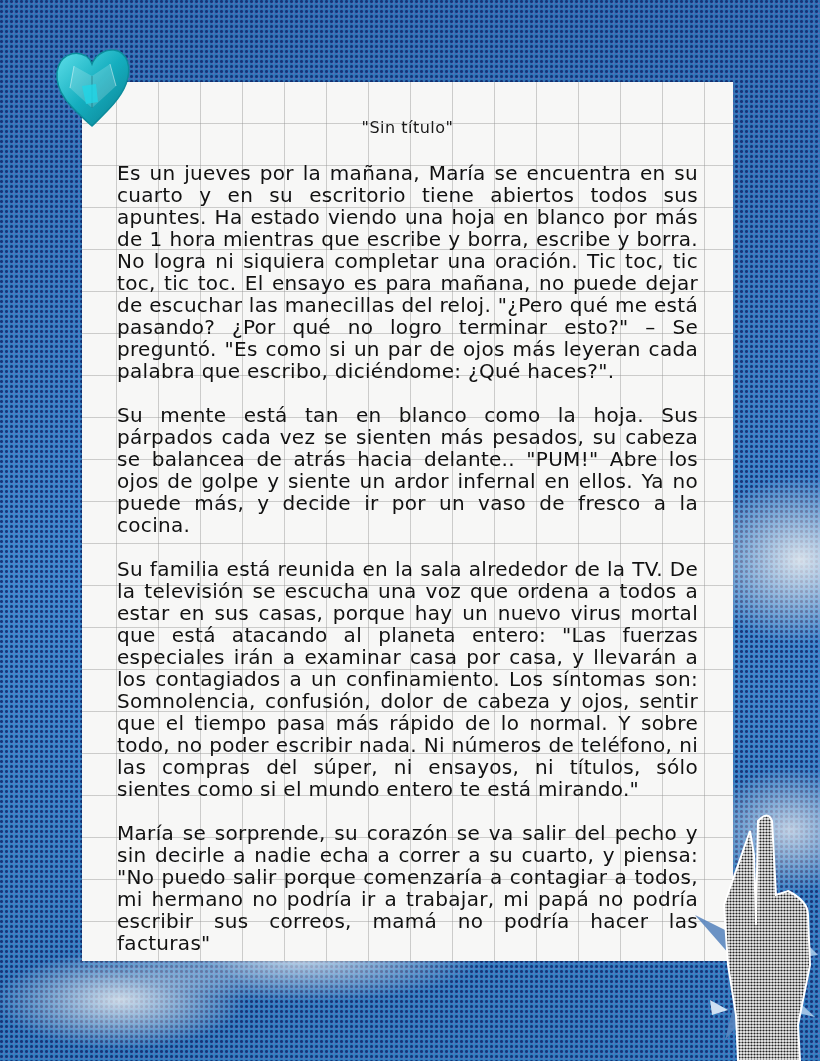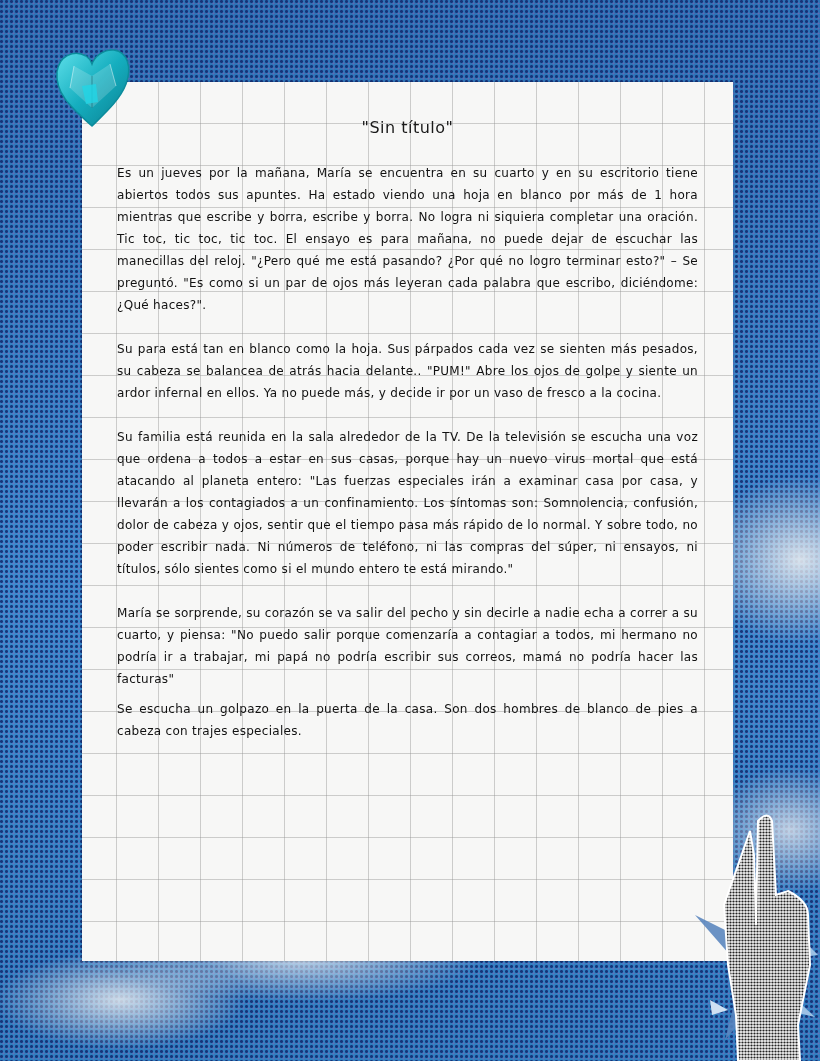--- a/index.html
+++ b/index.html
@@ -27,42 +27,41 @@
       background-position: 34px 41px;
       box-shadow: 0 0 2px rgba(0,0,0,0.25);
     }
     .title {
       position: absolute; left: 0; right: 0; top: 36px;
       text-align: center; font-size: 16px; color: #1a1a1a;
       letter-spacing: 0.5px;
     }
     .body {
       position: absolute; left: 35px; width: 581px; top: 80px;
-      font-size: 12px; line-height: 22px; color: #111;
+      font-size: 20px; line-height: 22px; color: #111;
       text-align: justify; letter-spacing: 0.3px;
     }
     .para { margin: 0 0 22px 0; }
     .heart {
       position: absolute; left: 52px; top: 46px; width: 80px; height: 82px;
     }
     .hand {
       position: absolute; left: 690px; top: 795px; width: 130px; height: 266px;
     }
   </style>
 </head>
 <body>
 
 <div class="paper">
   <div class="title">"Sin título"</div>
   <div class="body">
     <p class="para">Es un jueves por la mañana, María se encuentra en su cuarto y en su escritorio tiene abiertos todos sus apuntes. Ha estado viendo una hoja en blanco por más de 1 hora mientras que escribe y borra, escribe y borra. No logra ni siquiera completar una oración. Tic toc, tic toc, tic toc. El ensayo es para mañana, no puede dejar de escuchar las manecillas del reloj. "¿Pero qué me está pasando? ¿Por qué no logro terminar esto?" – Se preguntó. "Es como si un par de ojos más leyeran cada palabra que escribo, diciéndome: ¿Qué haces?".</p>
-    <p class="para">Su para está tan en blanco como la hoja. Sus párpados cada vez se sienten más pesados, su cabeza se balancea de atrás hacia delante.. "PUM!" Abre los ojos de golpe y siente un ardor infernal en ellos. Ya no puede más, y decide ir por un vaso de fresco a la cocina.</p>
+    <p class="para">Su mente está tan en blanco como la hoja. Sus párpados cada vez se sienten más pesados, su cabeza se balancea de atrás hacia delante.. "PUM!" Abre los ojos de golpe y siente un ardor infernal en ellos. Ya no puede más, y decide ir por un vaso de fresco a la cocina.</p>
     <p class="para">Su familia está reunida en la sala alrededor de la TV. De la televisión se escucha una voz que ordena a todos a estar en sus casas, porque hay un nuevo virus mortal que está atacando al planeta entero: "Las fuerzas especiales irán a examinar casa por casa, y llevarán a los contagiados a un confinamiento. Los síntomas son: Somnolencia, confusión, dolor de cabeza y ojos, sentir que el tiempo pasa más rápido de lo normal. Y sobre todo, no poder escribir nada. Ni números de teléfono, ni las compras del súper, ni ensayos, ni títulos, sólo sientes como si el mundo entero te está mirando."</p>
     <p class="para" style="margin-bottom:8px">María se sorprende, su corazón se va salir del pecho y sin decirle a nadie echa a correr a su cuarto, y piensa: "No puedo salir porque comenzaría a contagiar a todos, mi hermano no podría ir a trabajar, mi papá no podría escribir sus correos, mamá no podría hacer las facturas"</p>
-    <p class="para">Se escucha un golpazo en la puerta de la casa. Son dos hombres de blanco de pies a cabeza con trajes especiales.</p>
   </div>
 </div>
 
 <svg class="heart" viewBox="0 0 80 82">
   <defs>
     <linearGradient id="hg" x1="0" y1="0" x2="1" y2="1">
       <stop offset="0" stop-color="#5fe0ea"></stop>
       <stop offset="0.5" stop-color="#15aebf"></stop>
       <stop offset="1" stop-color="#0a7f90"></stop>
     </linearGradient>

